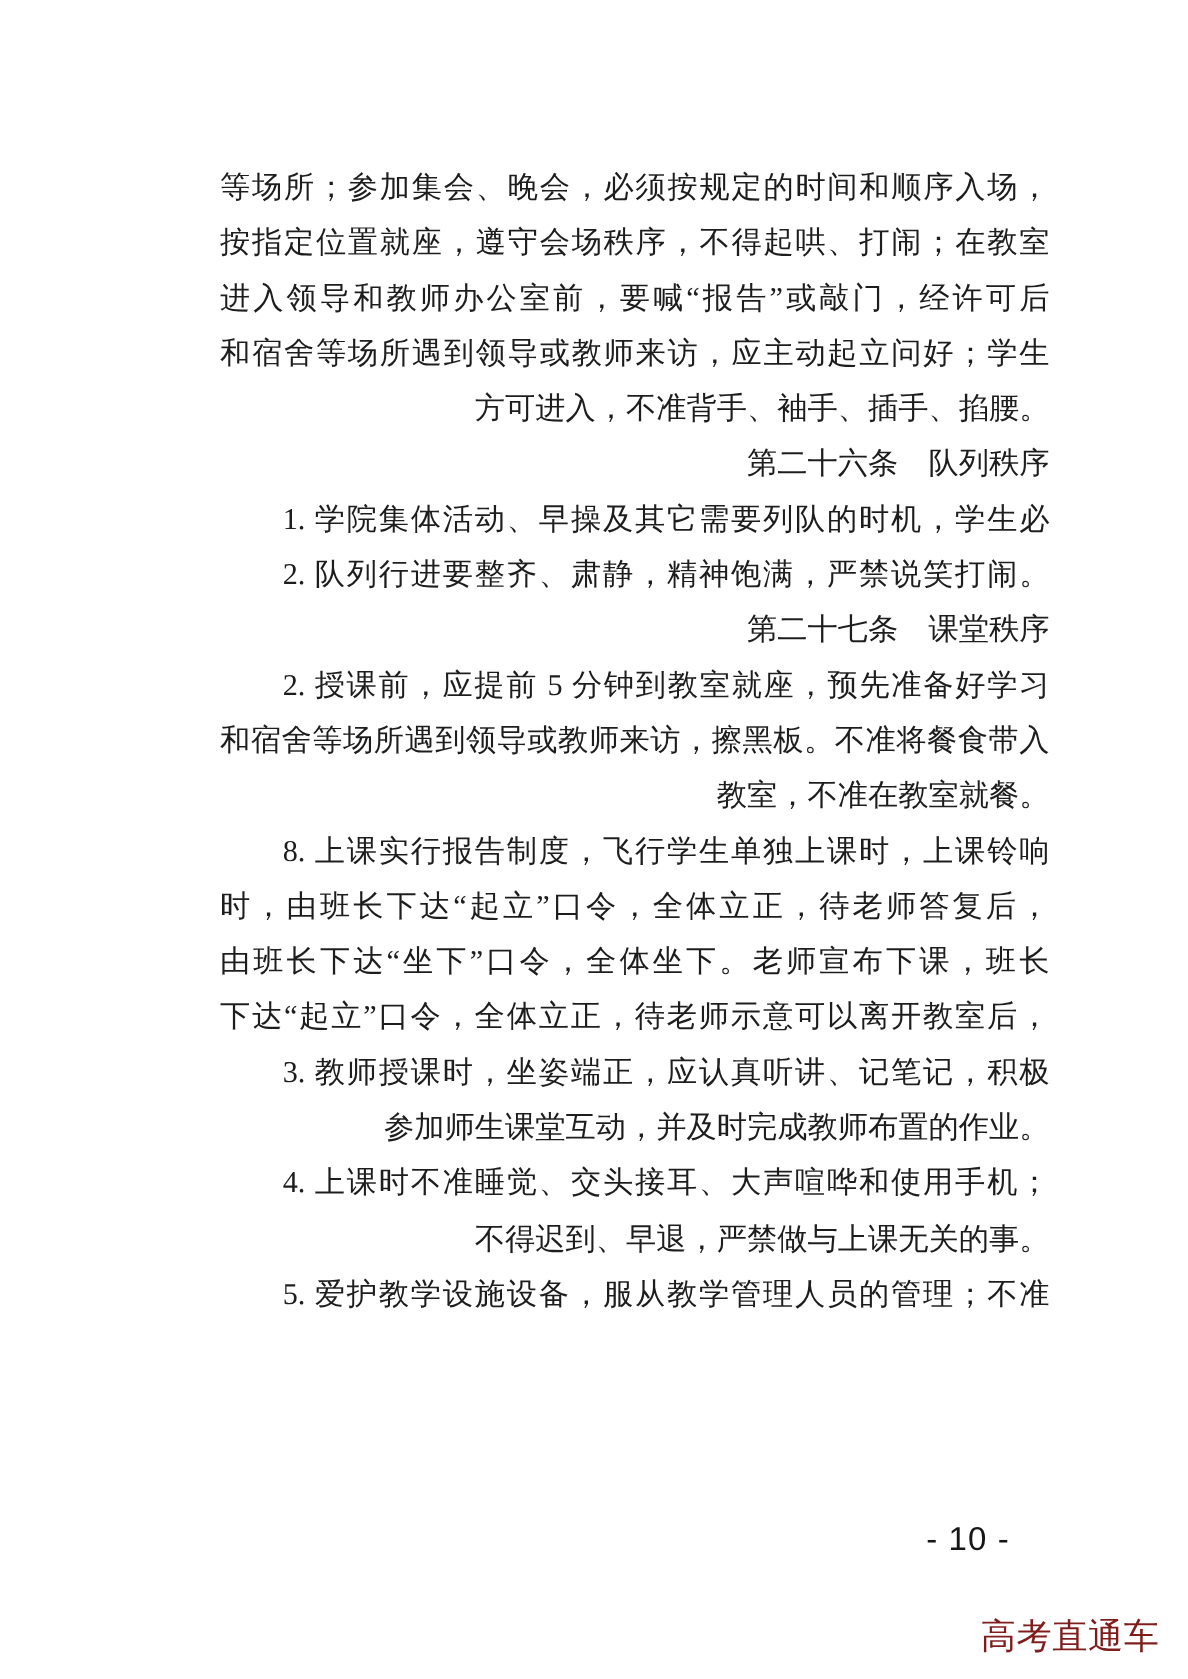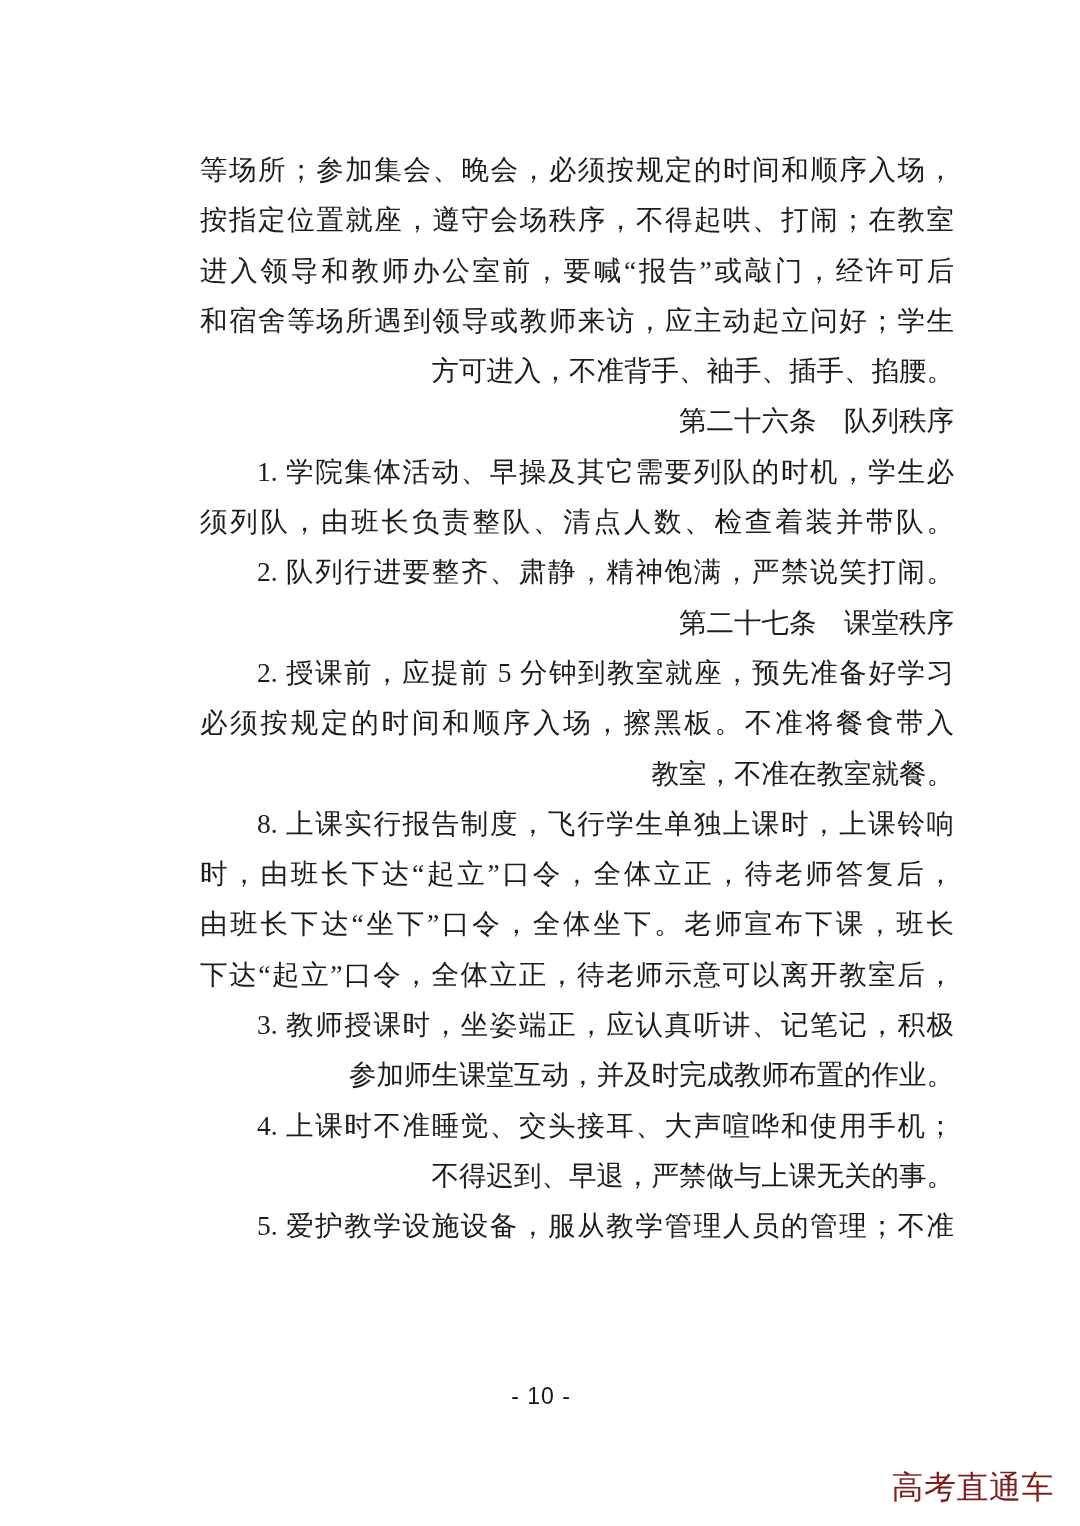--- a/index.html
+++ b/index.html
@@ -36,22 +36,22 @@
     text-justify: inter-character;
   }
   .ind {
     text-indent: 57px;
   }
   .pagenum {
     position: absolute;
     left: 164px;
     top: 1383px;
     width: 754px;
-    text-align: center;
-    font-size: 23px;
+    text-align: right;
+    font-size: 30px;
     color: #161616;
     font-family: "Liberation Sans", sans-serif;
     letter-spacing: 1px;
   }
   .watermark {
     position: absolute;
     right: 26px;
     top: 1466px;
     font-size: 32px;
     color: #7f1d1d;
@@ -66,25 +66,24 @@
 <div class="page">
 
   <div class="textblock">
     <div class="ln j">等场所；参加集会、晚会，必须按规定的时间和顺序入场，</div>
     <div class="ln j">按指定位置就座，遵守会场秩序，不得起哄、打闹；在教室</div>
     <div class="ln j">进入领导和教师办公室前，要喊“报告”或敲门，经许可后</div>
     <div class="ln j">和宿舍等场所遇到领导或教师来访，应主动起立问好；学生</div>
     <div class="ln">方可进入，不准背手、袖手、插手、掐腰。</div>
     <div class="ln ind">第二十六条　队列秩序</div>
     <div class="ln ind j">1. 学院集体活动、早操及其它需要列队的时机，学生必</div>
-    <div class="ln j">须列队，由班长负责整队、清点人数、检查着装并带队。</div>
     <div class="ln ind j">2. 队列行进要整齐、肃静，精神饱满，严禁说笑打闹。</div>
     <div class="ln ind">第二十七条　课堂秩序</div>
     <div class="ln ind j">2. 授课前，应提前 5 分钟到教室就座，预先准备好学习</div>
-    <div class="ln j">必须按规定的时间和顺序入场，擦黑板。不准将餐食带入</div>
+    <div class="ln j">和宿舍等场所遇到领导或教师来访，擦黑板。不准将餐食带入</div>
     <div class="ln">教室，不准在教室就餐。</div>
     <div class="ln ind j">8. 上课实行报告制度，飞行学生单独上课时，上课铃响</div>
     <div class="ln j">时，由班长下达“起立”口令，全体立正，待老师答复后，</div>
     <div class="ln j">由班长下达“坐下”口令，全体坐下。老师宣布下课，班长</div>
     <div class="ln j">下达“起立”口令，全体立正，待老师示意可以离开教室后，</div>
     <div class="ln ind j">3. 教师授课时，坐姿端正，应认真听讲、记笔记，积极</div>
     <div class="ln">参加师生课堂互动，并及时完成教师布置的作业。</div>
     <div class="ln ind j">4. 上课时不准睡觉、交头接耳、大声喧哗和使用手机；</div>
     <div class="ln">不得迟到、早退，严禁做与上课无关的事。</div>
     <div class="ln ind j">5. 爱护教学设施设备，服从教学管理人员的管理；不准</div>

